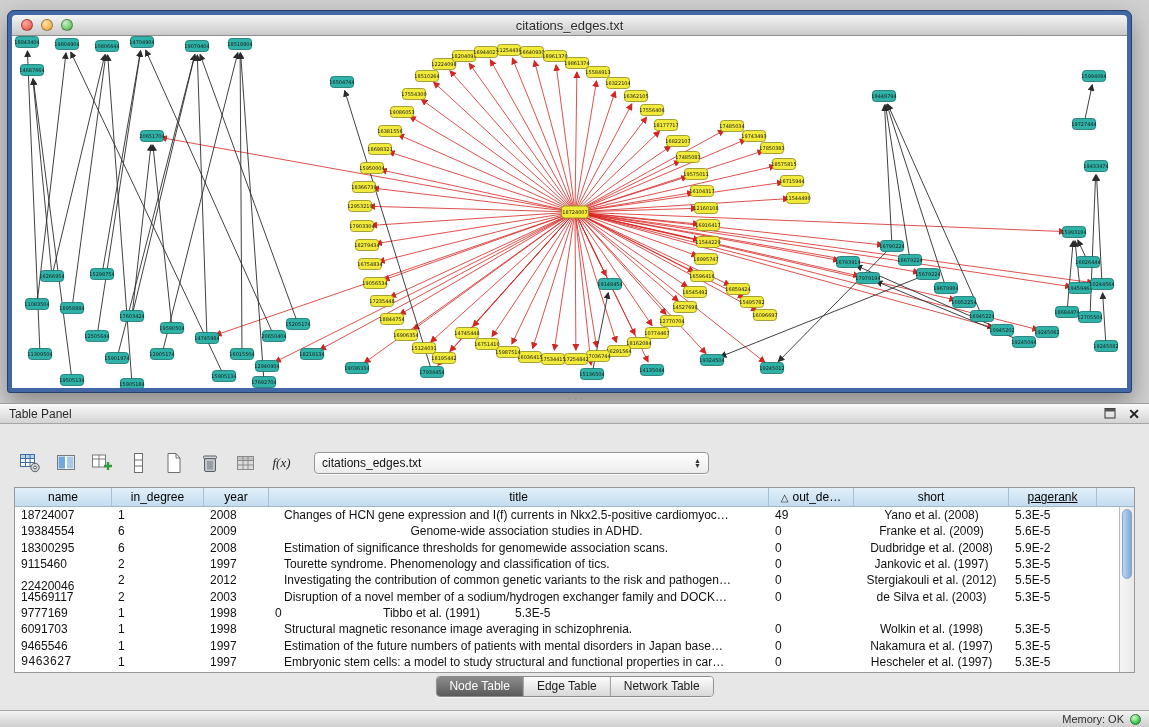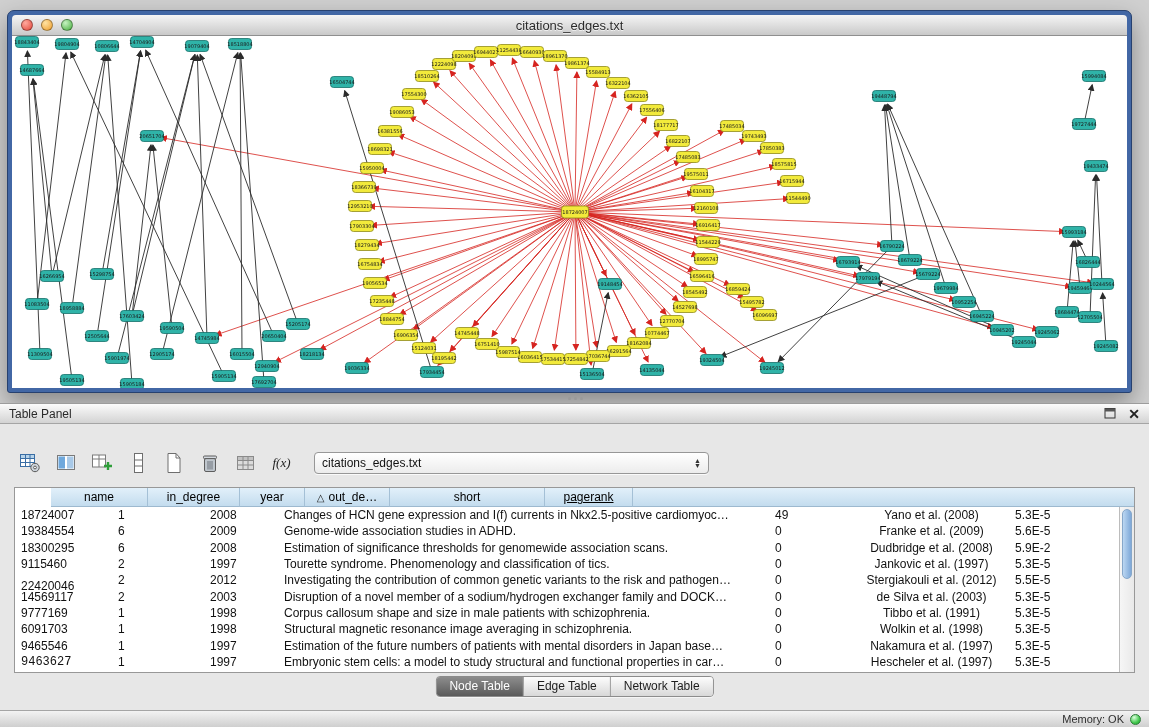--- a/index.html
+++ b/index.html
@@ -824,43 +824,44 @@
       <span>citations_edges.txt</span>
       <span class="dropdown-arrows">
           <span>▲</span>
           <span>▼</span>
         </span>
     </div>
   </div>
 
   <div id="table-wrap">
     <div id="table-header">
-        <div class="th" style="width: 97px; margin-left: 36px;">name</div>
+        <div class="th" style="width: 97px;">name</div>
         <div class="th" style="width: 92px;">in_degree</div>
         <div class="th" style="width: 65px;">year</div>
+        <div class="th" style="width: 500px;">title</div>
         <div class="th" style="width: 85px;"><span class="sort-arrow">△</span>out_de…</div>
         <div class="th" style="width: 155px;">short</div>
         <div class="th" style="width: 88px; text-decoration: underline;">pagerank</div>
         <div class="th filler"></div>
       </div>
     <div id="table-body">
         <div class="tr">
           <div class="td" style="width: 97px;">18724007</div>
           <div class="td" style="width: 92px;">1</div>
           <div class="td" style="width: 65px;">2008</div>
           <div class="td title-cell" style="width: 500px;">Changes of HCN gene expression and I(f) currents in Nkx2.5-positive cardiomyoc…</div>
           <div class="td" style="width: 85px;">49</div>
           <div class="td center" style="width: 155px;">Yano et al. (2008)</div>
           <div class="td" style="width: 88px;">5.3E-5</div>
         </div>
         <div class="tr">
           <div class="td" style="width: 97px;">19384554</div>
           <div class="td" style="width: 92px;">6</div>
           <div class="td" style="width: 65px;">2009</div>
-          <div class="td title-cell" style="width: 500px;">Genome-wide association studies in ADHD.</div>
+          <div class="td title-cell" style="width: 500px; text-align: center;">Genome-wide association studies in ADHD.</div>
           <div class="td" style="width: 85px;">0</div>
           <div class="td center" style="width: 155px;">Franke et al. (2009)</div>
           <div class="td" style="width: 88px;">5.6E-5</div>
         </div>
         <div class="tr">
           <div class="td" style="width: 97px;">18300295</div>
           <div class="td" style="width: 92px;">6</div>
           <div class="td" style="width: 65px;">2008</div>
           <div class="td title-cell" style="width: 500px;">Estimation of significance thresholds for genomewide association scans.</div>
           <div class="td" style="width: 85px;">0</div>
@@ -891,21 +892,20 @@
           <div class="td" style="width: 65px;">2003</div>
           <div class="td title-cell" style="width: 500px;">Disruption of a novel member of a sodium/hydrogen exchanger family and DOCK…</div>
           <div class="td" style="width: 85px;">0</div>
           <div class="td center" style="width: 155px;">de Silva et al. (2003)</div>
           <div class="td" style="width: 88px;">5.3E-5</div>
         </div>
         <div class="tr">
           <div class="td" style="width: 97px;">9777169</div>
           <div class="td" style="width: 92px;">1</div>
           <div class="td" style="width: 65px;">1998</div>
-          <div class="td title-cell" style="width: 500px;">Corpus callosum shape and size in male patients with schizophrenia.</div>
           <div class="td" style="width: 85px;">0</div>
           <div class="td center" style="width: 155px;">Tibbo et al. (1991)</div>
           <div class="td" style="width: 88px;">5.3E-5</div>
         </div>
         <div class="tr">
           <div class="td" style="width: 97px;">6091703</div>
           <div class="td" style="width: 92px;">1</div>
           <div class="td" style="width: 65px;">1998</div>
           <div class="td title-cell" style="width: 500px;">Structural magnetic resonance image averaging in schizophrenia.</div>
           <div class="td" style="width: 85px;">0</div>

